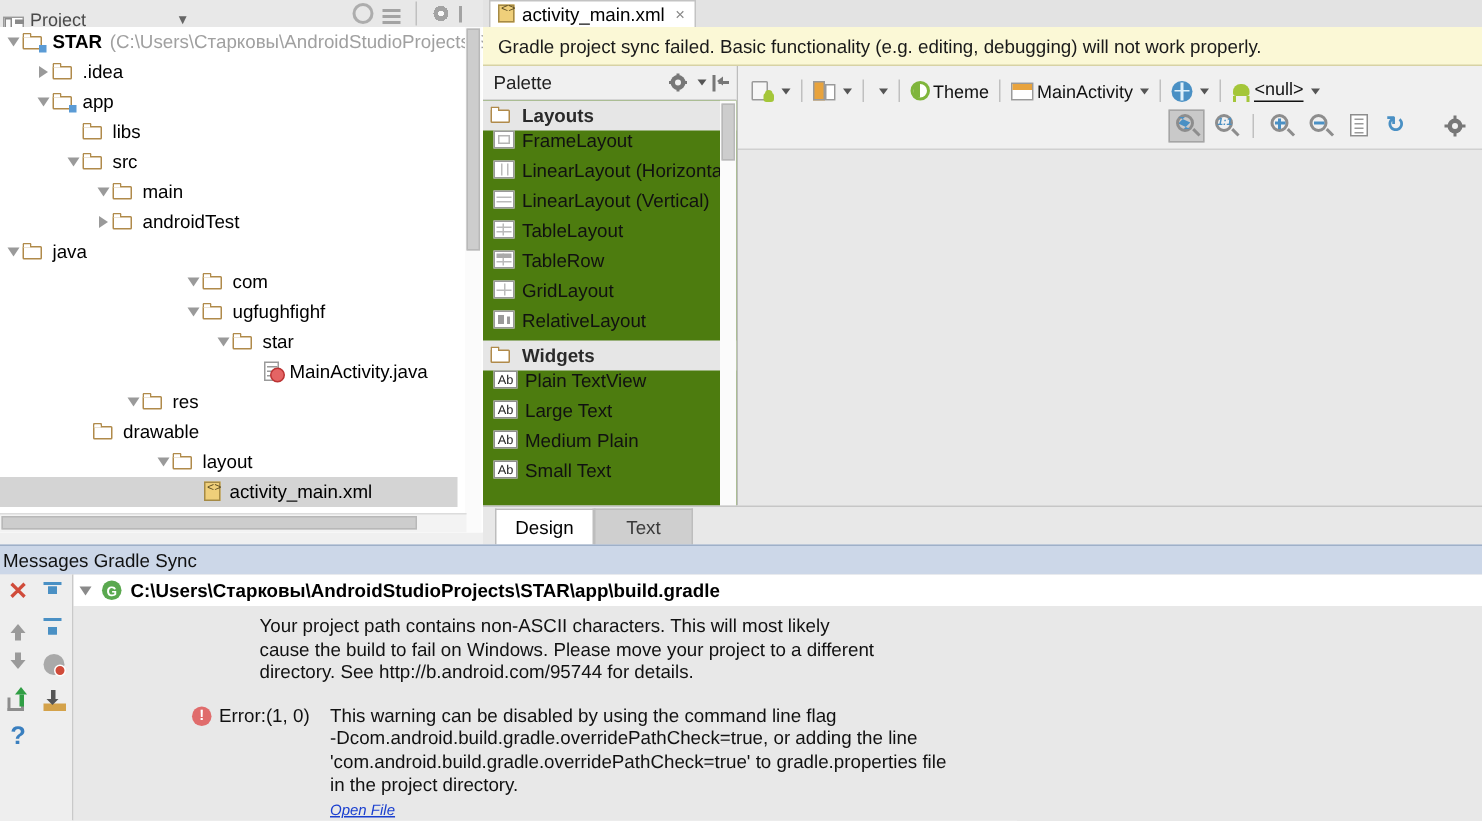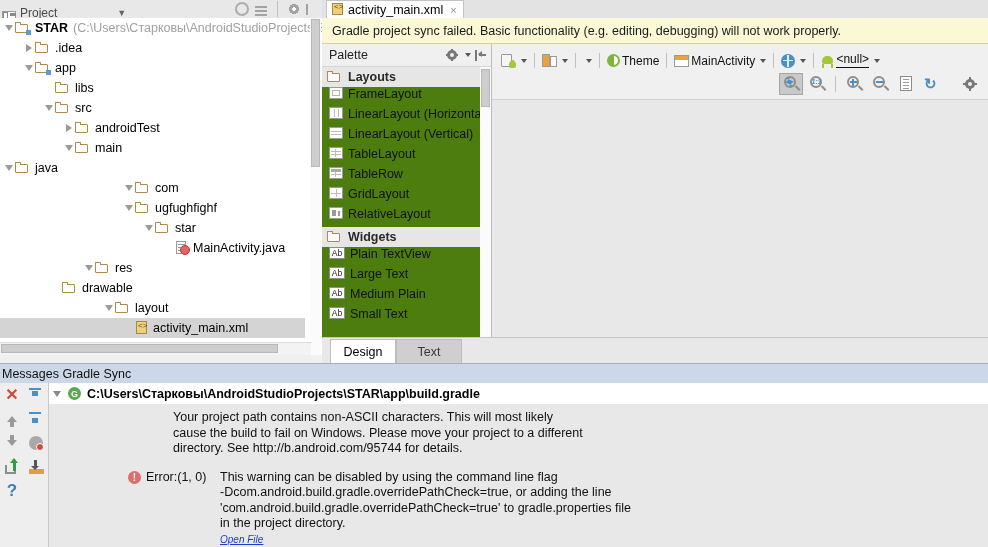--- a/index.html
+++ b/index.html
@@ -283,31 +283,31 @@
           </div>
           <div class="trow" style="padding-left: 42px;">
             <span class="tog">
               <i class="tri-d"></i>
             </span>
             <span class="folder"></span>
             <span class="tname">src</span>
           </div>
           <div class="trow" style="padding-left: 62px;">
             <span class="tog">
+              <i class="tri-d"></i>
+            </span>
+            <span class="folder"></span>
+            <span class="tname">main</span>
+          </div>
+          <div class="trow" style="padding-left: 62px;">
+            <span class="tog">
               <i class="tri-r"></i>
             </span>
             <span class="folder"></span>
             <span class="tname">androidTest</span>
-          </div>
-          <div class="trow" style="padding-left: 62px;">
-            <span class="tog">
-              <i class="tri-d"></i>
-            </span>
-            <span class="folder"></span>
-            <span class="tname">main</span>
           </div>
           <div class="trow" style="">
             <span class="tog">
               <i class="tri-d"></i>
             </span>
             <span class="folder"></span>
             <span class="tname">java</span>
           </div>
           <div class="trow" style="padding-left: 102px; margin-left: 20px;">
             <span class="tog">

